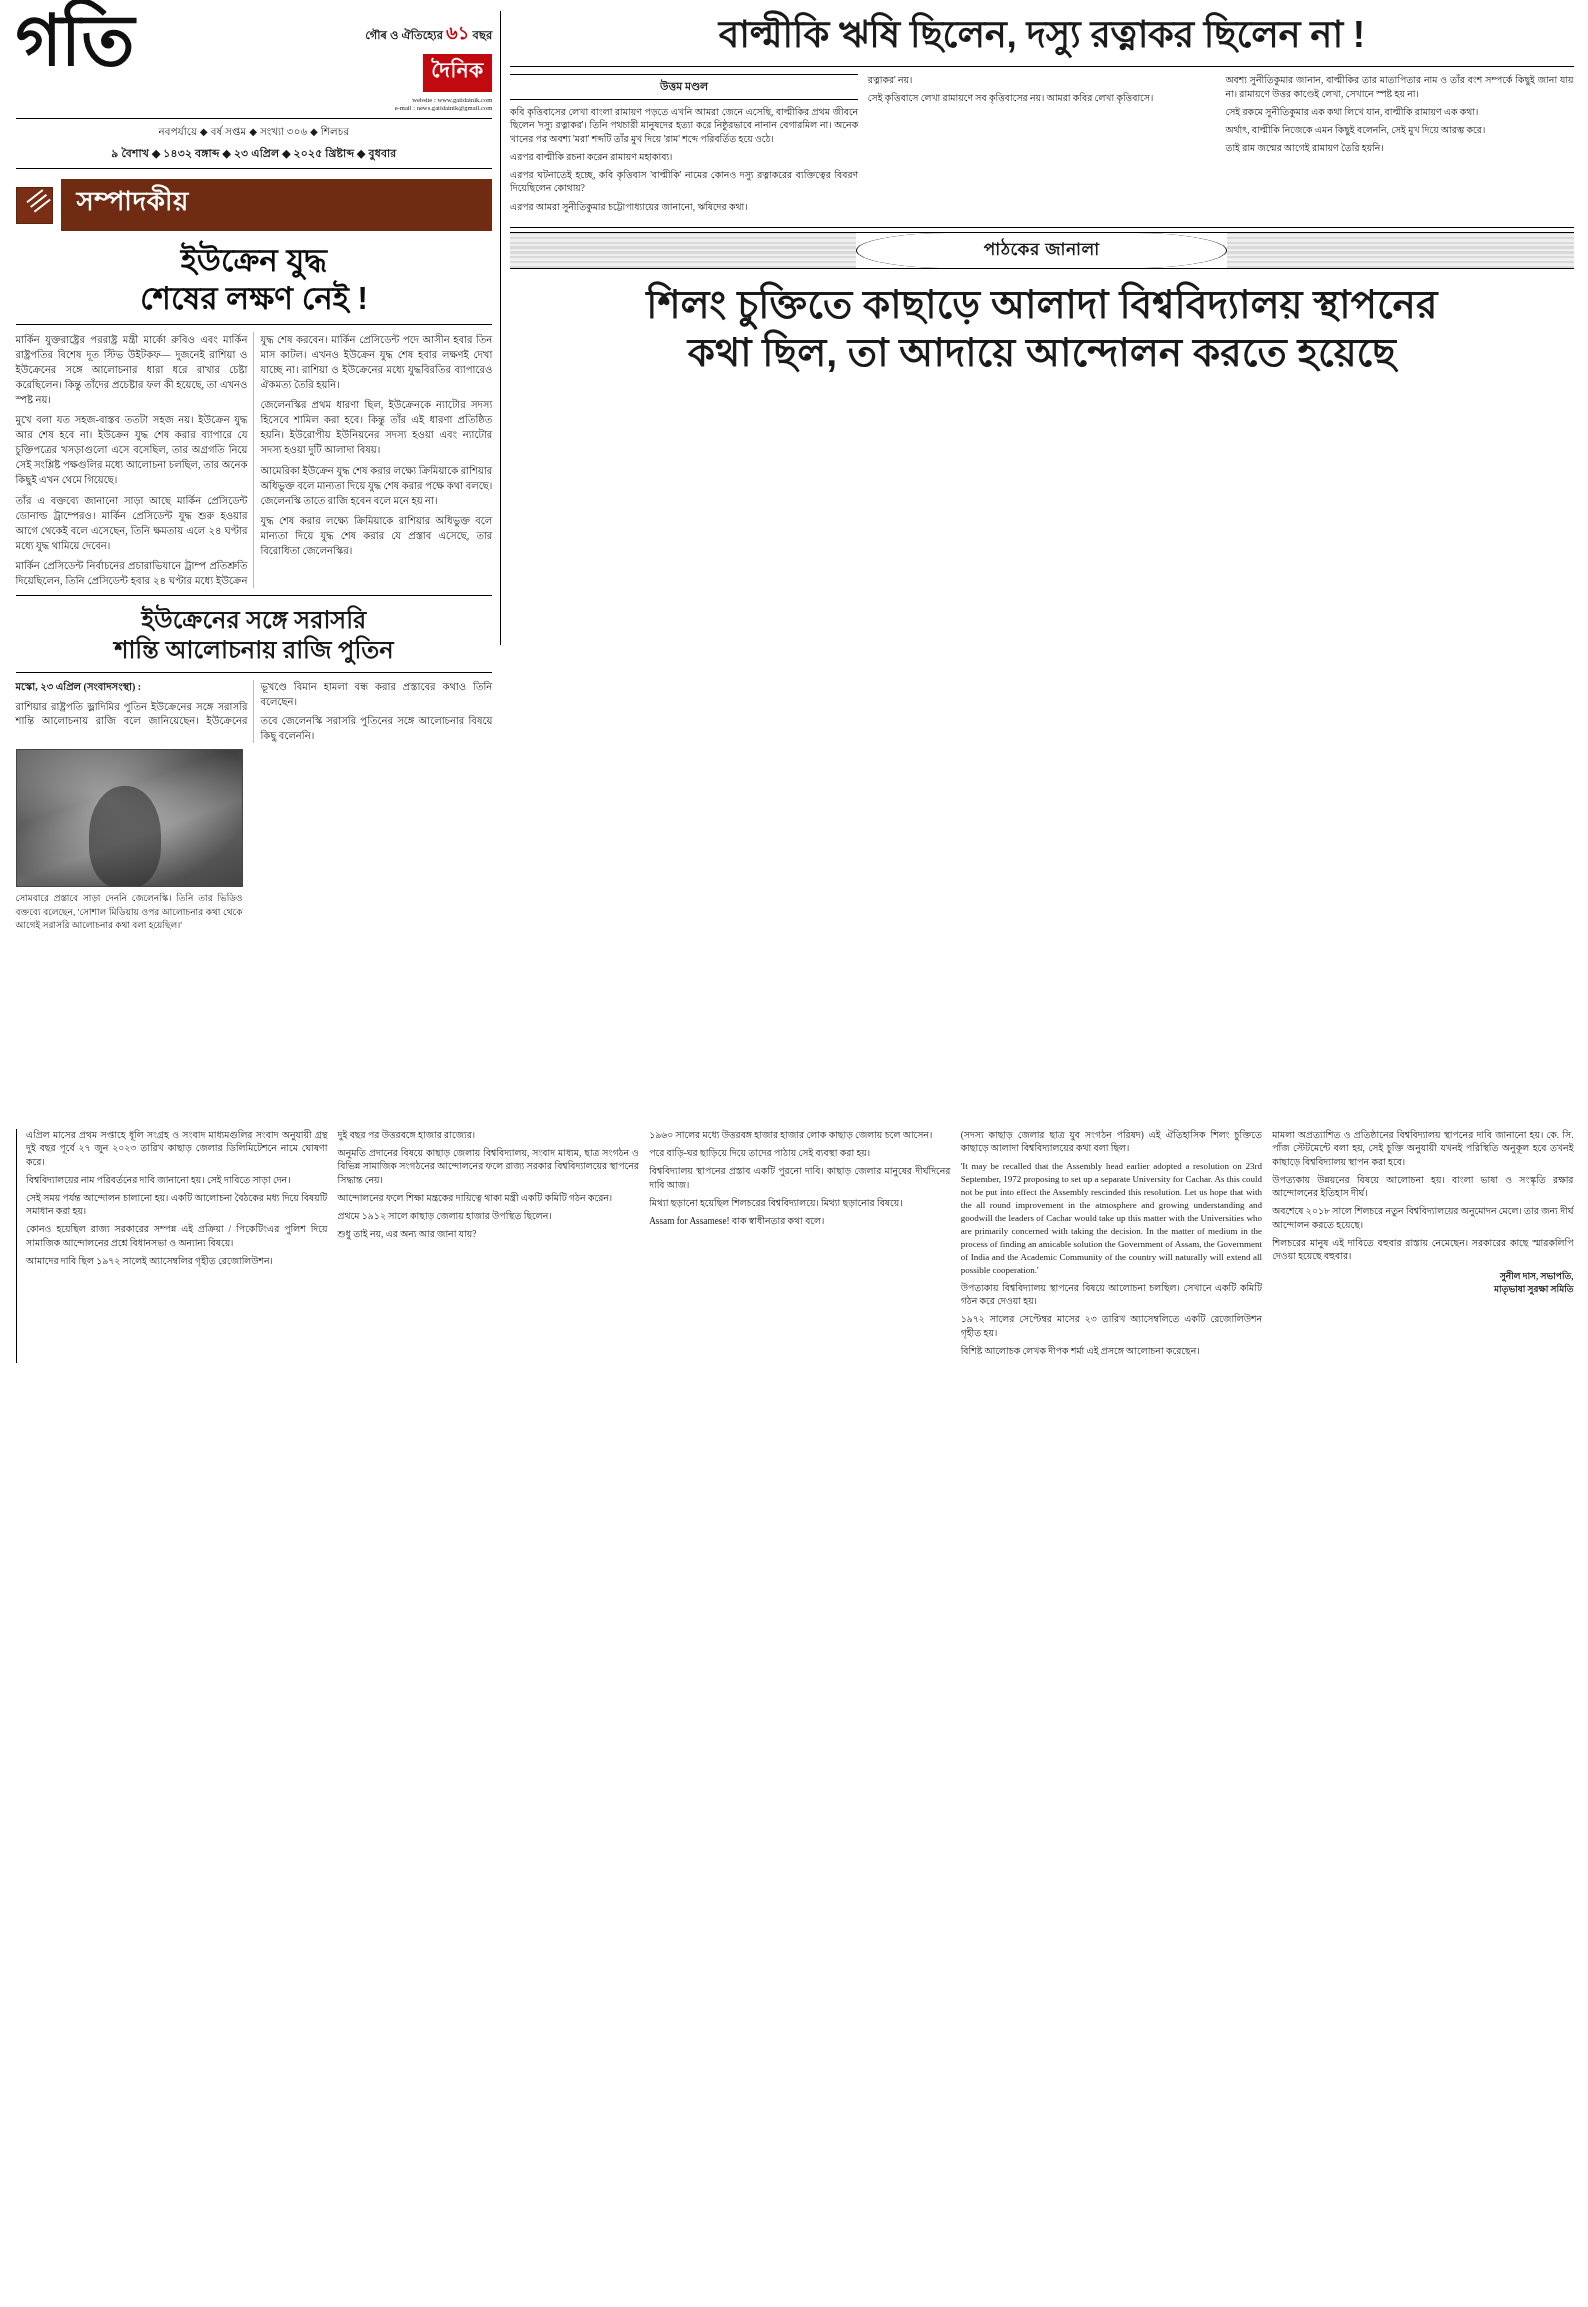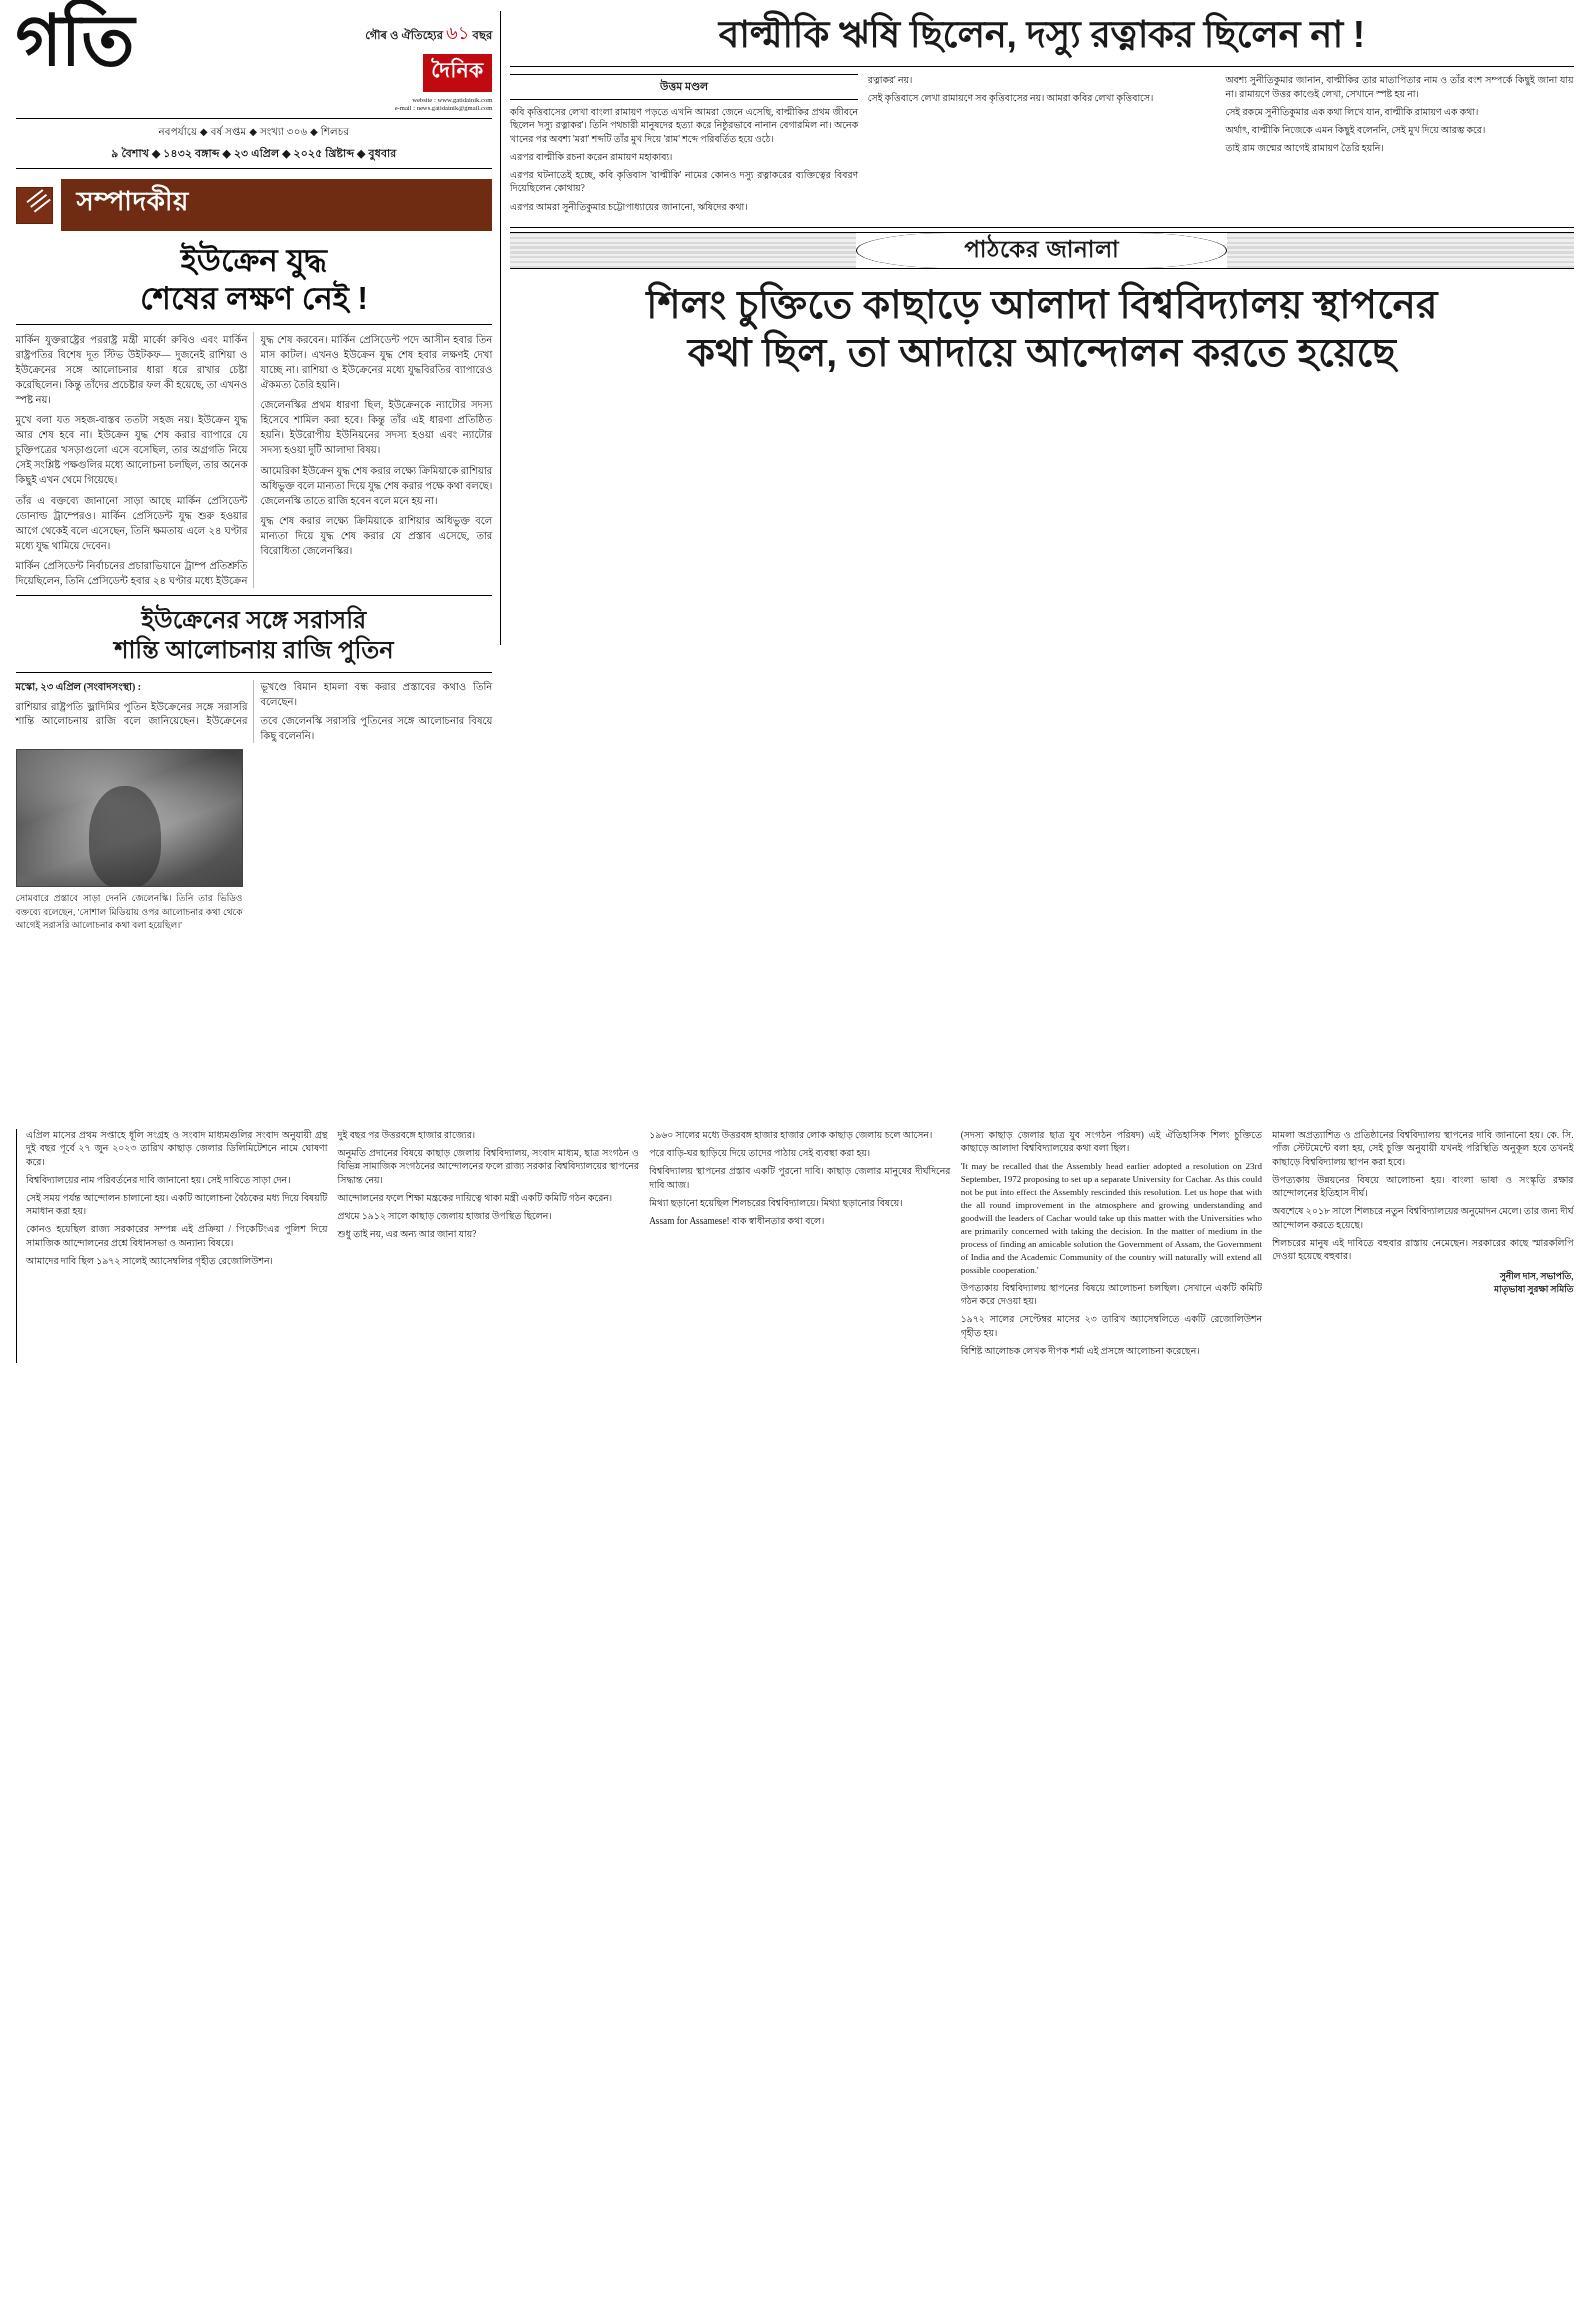--- a/index.html
+++ b/index.html
@@ -21,21 +21,21 @@
 
   
   .masthead { display:flex; align-items:flex-start; justify-content:space-between; }
   .logo-word {
     font-family:"Liberation Sans", sans-serif;
     font-weight:bold; font-size:71px; line-height:0.85;
     letter-spacing:-1.2px; color:#111;
   }
   .logo-right { text-align:right; padding-top:8.4px; }
   .logo-tag { font-size:11.4px; font-weight:bold; letter-spacing:0.1px; white-space:nowrap;}
-  .logo-tag .num { color:#c10a10; font-size:18px; font-weight:normal; }
+  .logo-tag .num { color:#c10a10; font-size:18px; font-weight:bold; }
   .dainik {
     display:inline-block; background:#c10a10; color:#fff; font-weight:bold;
     font-size:20.3px; padding:1.2px 8.4px 3px; margin-top:3.6px; letter-spacing:0.6px;
   }
   .web-line { font-size:6.6px; text-align:right; margin-top:3.6px; line-height:1.35; color:#222; }
 
   .masthead-rule-thin { border-top:0.6px solid #000; margin:4.8px 0 0; }
   .issue-line { text-align:center; font-size:10.2px; margin-top:4.8px; letter-spacing:0.2px;}
   .date-line  { text-align:center; font-size:10.8px; font-weight:bold; margin-top:3.6px; letter-spacing:0.2px;}
   .masthead-rule { border-top:1.8px solid #000; margin-top:4.8px; }
@@ -99,21 +99,21 @@
   .band {
     display:flex; align-items:stretch; height:37px; margin-top:3.6px;
     border-top:0.6px solid #000; border-bottom:0.6px solid #000;
   }
   .band-left, .band-right { flex:1 1 0; background:repeating-linear-gradient(0deg,#d9d9d9 0 2.4px,#efefef 2.4px 4.8px); }
   .band-center {
     flex:0 0 371px; display:flex; align-items:center; justify-content:center;
     background:#fff; border-left:0.6px solid #000; border-right:0.6px solid #000;
     border-radius:50%/100%;
   }
-  .band-center span { font-weight:bold; font-size:23px; letter-spacing:0.6px; font-family:"Liberation Sans", sans-serif;}
+  .band-center span { font-weight:bold; font-size:17px; letter-spacing:0.6px; font-family:"Liberation Sans", sans-serif;}
 
   .main-headline {
     text-align:center; font-weight:bold; font-size:39px; line-height:1.24;
     margin:12px 8.4px 10.8px;
     font-family:"Liberation Sans", sans-serif;
   }
 
   .bottom-wrap { display:flex; gap:0; margin-top:3.6px;flex-direction:column; }
   .bottom-left { width:484px; flex:0 0 484px; padding-right:8.4px; border-right:1.2px solid #000;}
   .bottom-right { flex:1 1 auto; padding-left:9.6px; }

